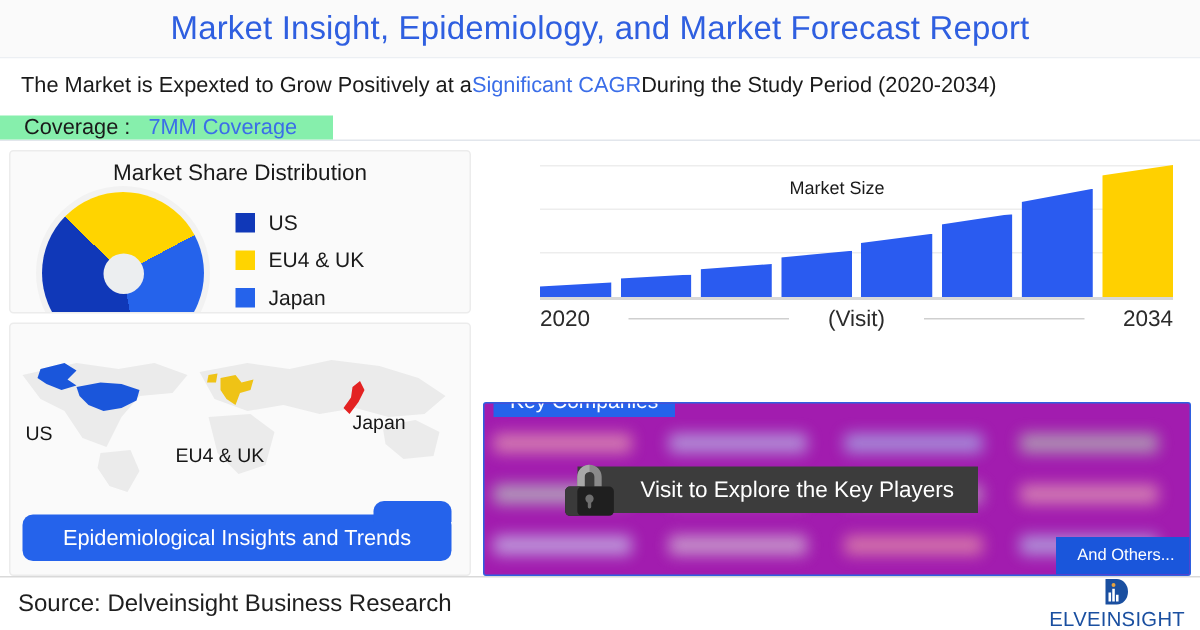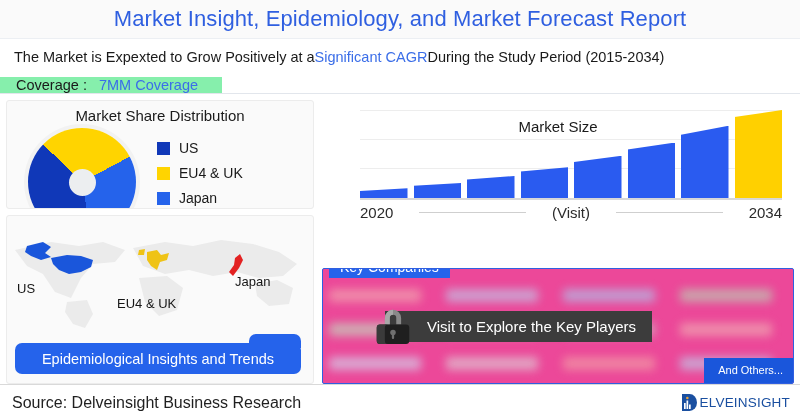--- a/index.html
+++ b/index.html
@@ -153,21 +153,21 @@
   .ms-card{
     height:140px;
     position:relative;
     background:#ffffff;
     padding:6px 10px 0 10px;
   }
   .ms-title{
     position:absolute;
     left:0; right:0; top:18px;
     text-align:center;
-    font-size:15px;
+    font-size:12px;
     color:#1a1a1a;
     pointer-events:none;
   }
   .ms-plot{
     position:absolute;
     left:38px; right:12px; top:10px;
     height:88px;
   }
   .ms-grid{ position:absolute; left:0; right:0; height:1px; background:#ededed; }
   .bars{
@@ -199,21 +199,21 @@
     color:#2b2b2b;
   }
   .ms-axis .rule{ flex:1; height:1px; background:#cfcfcf; }
 
   
   .kc-card{
     flex:1;
     position:relative;
     border:1.5px solid #2f5fe0;
     border-radius:2px;
-    background:#ec4899;
+    background:#a21caf;
     overflow:hidden;
     margin-top:24px;
   }
   .kc-tab{
     position:absolute;
     left:6px; top:-12px;
     background:#2563eb;
     color:#fff;
     font-size:14px;
     padding:2px 11px 3px 11px;
@@ -270,38 +270,38 @@
     left:0; right:0; bottom:0;
     height:36px;
     border-top:1px solid #d9d9d9;
     display:flex;
     align-items:center;
     justify-content:space-between;
     padding:0 10px 0 12px;
     background:#ffffff;
   }
   .footer-src{ font-size:16px; color:#1f1f1f; }
-  .brand{ display:flex; align-items:center; gap:1px; }
+  .brand{ display:flex; align-items:center; gap:1px;flex-direction:column; }
   .brand-mark{ width:18px; height:19px; display:block; }
   .brand-text{
     font-size:13.5px;
     color:#1a4fa0;
     letter-spacing:.2px;
   }
 </style>
 </head>
 <body>
 
 <div class="header-title">Market Insight, Epidemiology, and Market Forecast Report</div>
 
 <div class="subhead">
   <div class="subhead-left">
     <span>The Market is Expexted to Grow Positively at a </span>
       <span class="hl">Significant CAGR</span>
-      <span> During the Study Period (2015-2034)</span>
+      <span> During the Study Period (2020-2034)</span>
   </div>
   <div class="subhead-right">
     <span>Coverage :</span>
     <span class="hl">7MM Coverage</span>
   </div>
 </div>
 
 <div class="body-wrap">
 
   <div class="col-left">

